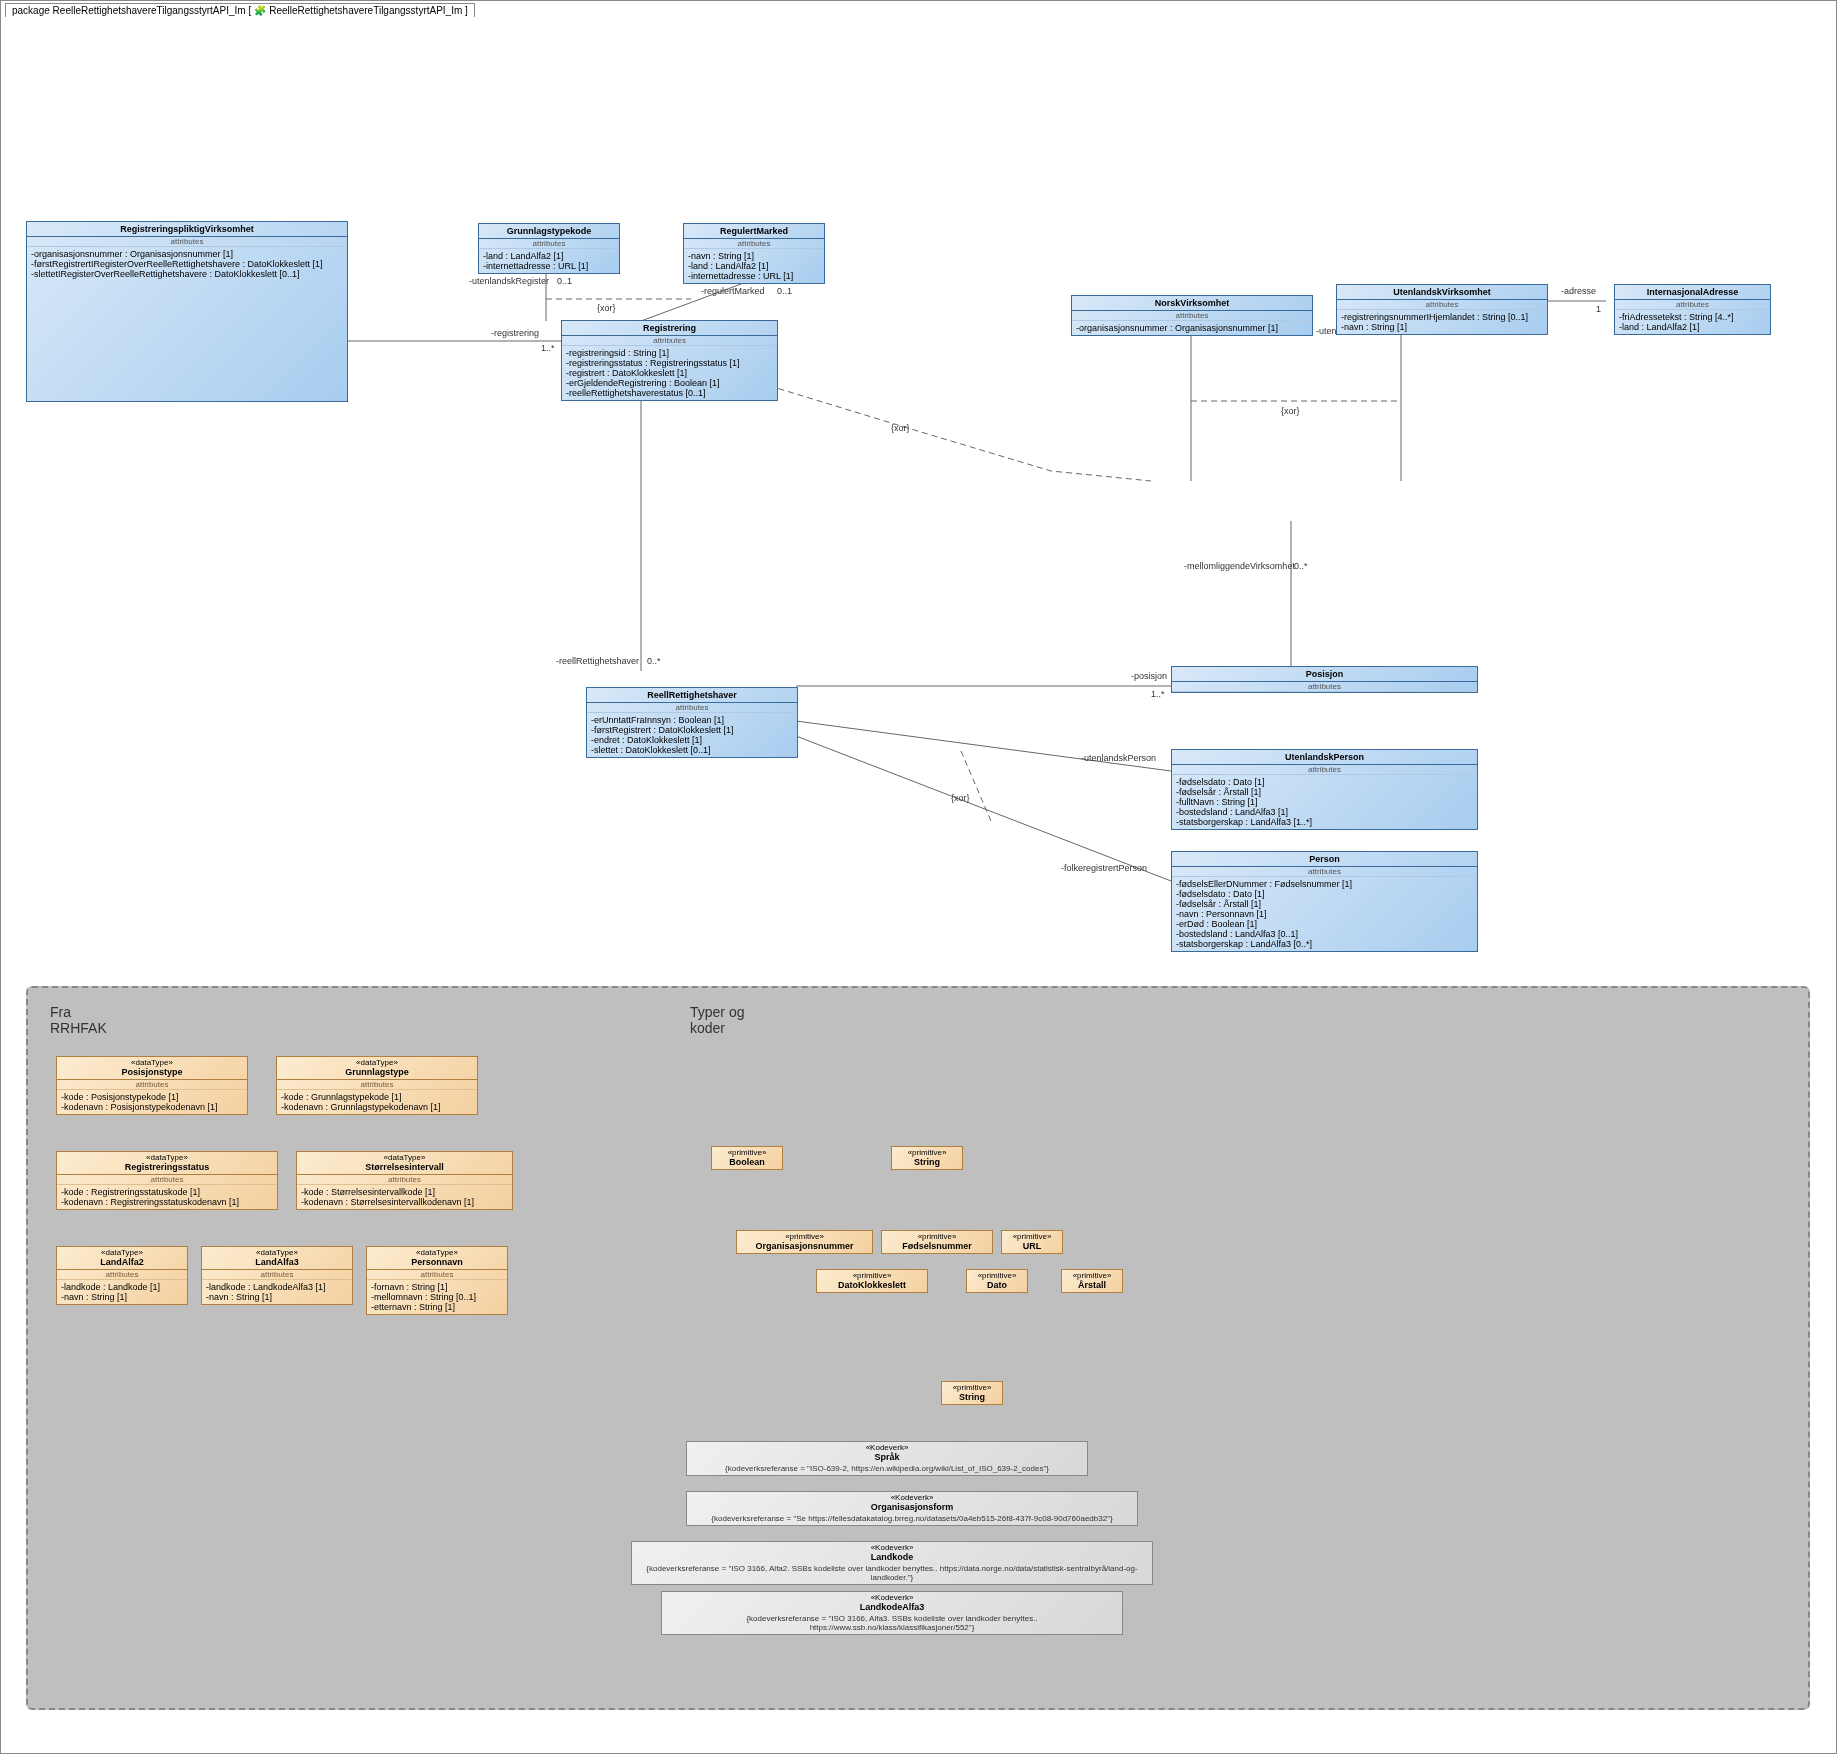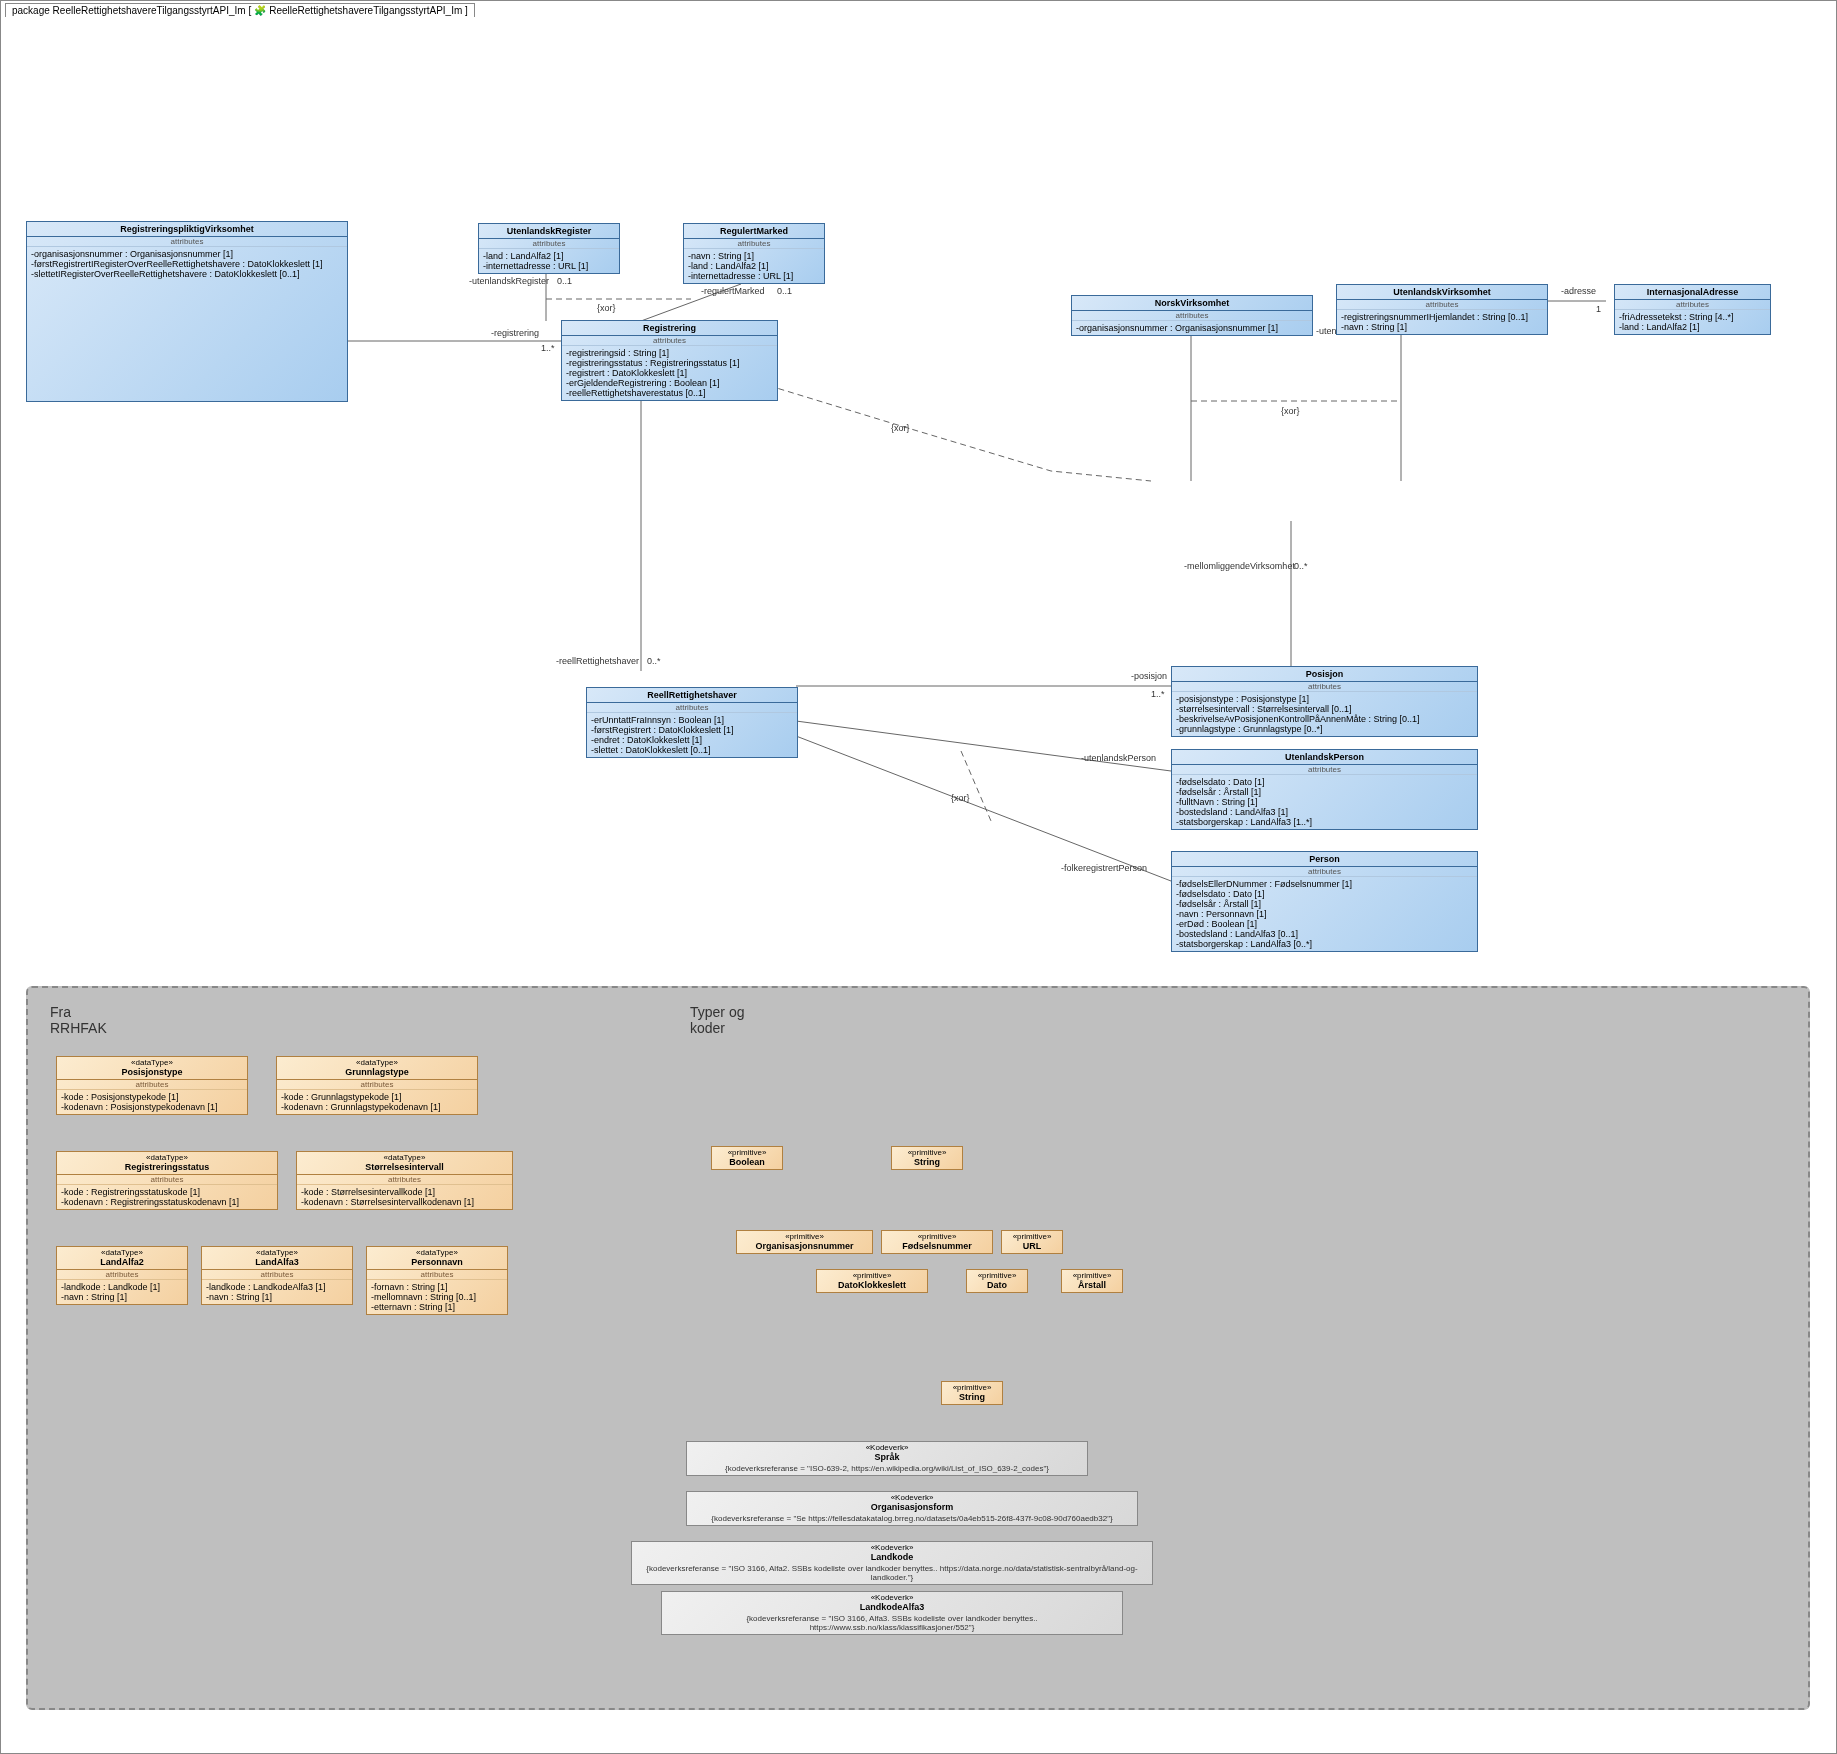--- a/index.html
+++ b/index.html
@@ -202,21 +202,21 @@
     <div class="section-label">attributes</div>
     <div class="attrs">
       <div>-organisasjonsnummer : Organisasjonsnummer [1]</div>
       <div>-førstRegistrertIRegisterOverReelleRettighetshavere : DatoKlokkeslett [1]</div>
       <div>-slettetIRegisterOverReelleRettighetshavere : DatoKlokkeslett [0..1]</div>
     </div>
     <div style="height:120px"></div>
   </div>
 
   <div class="uml-box" style="left:477px; top:222px; width:140px;">
-    <div class="title">UtenlandskRegister</div>
+    <div class="title">Grunnlagstypekode</div>
     <div class="section-label">attributes</div>
     <div class="attrs">
       <div>-land : LandAlfa2 [1]</div>
       <div>-internettadresse : URL [1]</div>
     </div>
   </div>
 
   <div class="uml-box" style="left:682px; top:222px; width:140px;">
     <div class="title">RegulertMarked</div>
     <div class="section-label">attributes</div>
@@ -273,26 +273,20 @@
       <div>-erUnntattFraInnsyn : Boolean [1]</div>
       <div>-førstRegistrert : DatoKlokkeslett [1]</div>
       <div>-endret : DatoKlokkeslett [1]</div>
       <div>-slettet : DatoKlokkeslett [0..1]</div>
     </div>
   </div>
 
   <div class="uml-box" style="left:1170px; top:665px; width:305px;">
     <div class="title">Posisjon</div>
     <div class="section-label">attributes</div>
-    <div class="attrs">
-      <div>-posisjonstype : Posisjonstype [1]</div>
-      <div>-størrelsesintervall : Størrelsesintervall [0..1]</div>
-      <div>-beskrivelseAvPosisjonenKontrollPåAnnenMåte : String [0..1]</div>
-      <div>-grunnlagstype : Grunnlagstype [0..*]</div>
-    </div>
   </div>
 
   <div class="uml-box" style="left:1170px; top:748px; width:305px;">
     <div class="title">UtenlandskPerson</div>
     <div class="section-label">attributes</div>
     <div class="attrs">
       <div>-fødselsdato : Dato [1]</div>
       <div>-fødselsår : Årstall [1]</div>
       <div>-fulltNavn : String [1]</div>
       <div>-bostedsland : LandAlfa3 [1]</div>

